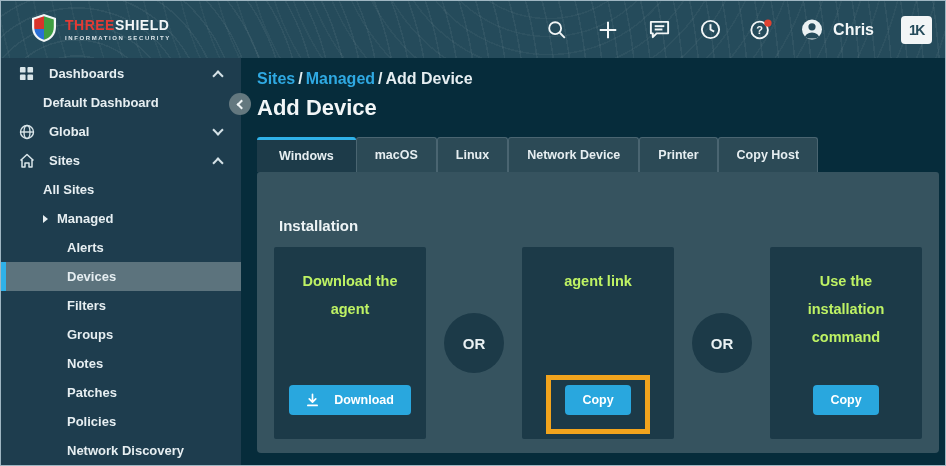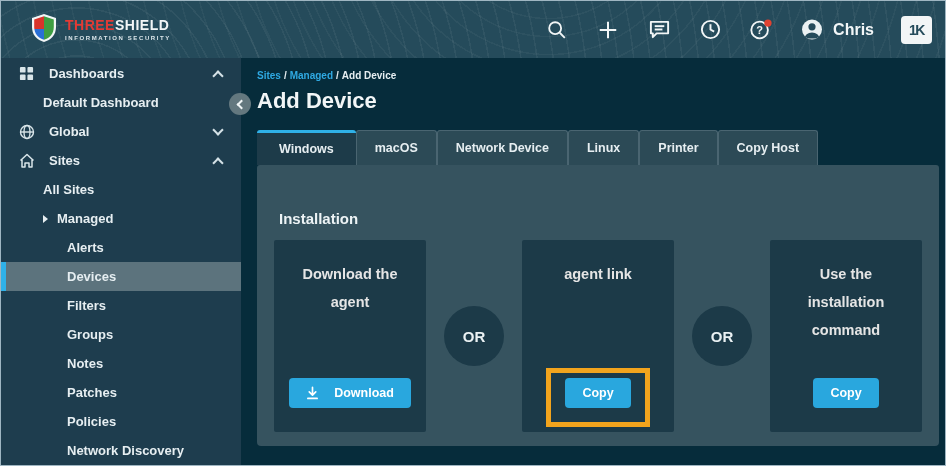--- a/index.html
+++ b/index.html
@@ -50,21 +50,21 @@
   .chev.up{ transform:rotate(45deg); margin-top:4px; }
   .chev.down{ transform:rotate(225deg); margin-top:-4px; }
   .tri{ width:0; height:0; border-left:5px solid #E6EEF1; border-top:4px solid transparent; border-bottom:4px solid transparent; margin-right:9px; }
   
   .content{ flex:1; position:relative; padding-left:16px; background:#062C3B; }
   .collapse-btn{
     position:absolute; left:-12px; top:35px; width:22px; height:22px; border-radius:50%;
     background:#64787F; display:flex; align-items:center; justify-content:center; cursor:pointer; z-index:5;
   }
   .collapse-btn .chl{ width:7px; height:7px; border-left:2px solid #F0F5F6; border-top:2px solid #F0F5F6; transform:rotate(-45deg); margin-left:3px; }
-  .breadcrumb{ padding-top:12px; font-size:10px; font-weight:bold; color:#E6EEF1; }
+  .breadcrumb{ padding-top:12px; font-size:16px; font-weight:bold; color:#E6EEF1; }
   .breadcrumb .crumb-link{ color:#2FA9E2; cursor:pointer; }
   .breadcrumb .sep{ color:#E6EEF1; padding:0 3px; }
   .page-title{ margin-top:7px; font-size:22px; font-weight:bold; color:#F2F6F7; }
   
   .tabs{ display:flex; margin-top:16px; align-items:flex-end; }
   .tab{
     height:35px; padding:0 18px; background:#2C4A56; border:1px solid #4A6571; border-bottom:none;
     border-radius:3px 3px 0 0; color:#E6EEF1; font-size:12.5px; font-weight:bold;
     display:flex; align-items:center; cursor:pointer;
   }
@@ -75,21 +75,21 @@
   .panel{
     width:682px; height:281px; background:#36535F; border-radius:3px 3px 4px 4px;
     padding-top:45px; position:relative;
   }
   .panel-heading{ margin-left:22px; font-size:15px; font-weight:bold; color:#EDF3F5; }
   .cards-row{ display:flex; margin:13px 17px 0 17px; }
   .card{
     width:152px; height:192px; background:#1C3A48; border-radius:2px;
     position:relative; display:flex; flex-direction:column; align-items:center; flex-shrink:0;
   }
-  .card-title{ margin-top:20px; text-align:center; font-size:14.5px; font-weight:bold; color:#e5e5e5; line-height:28px; }
+  .card-title{ margin-top:20px; text-align:center; font-size:14.5px; font-weight:bold; color:#bef264; line-height:28px; }
   .btn{
     position:absolute; bottom:24px; height:30px; border:none; border-radius:4px;
     background:#29A7DE; color:#fff; font-weight:bold; font-size:12.5px; font-family:inherit;
     display:flex; align-items:center; justify-content:center; gap:15px; padding:0 17px; cursor:pointer;
   }
   .highlight-box{
     position:absolute; left:50%; transform:translateX(-50%); bottom:5px;
     width:104px; height:59px; border:5px solid #F2A41D; z-index:3; pointer-events:none;
   }
   .or-wrap{ flex:1; display:flex; align-items:center; justify-content:center; }
@@ -254,22 +254,22 @@
 
       <div class="breadcrumb">
         <span class="crumb-link">Sites</span><span class="sep">/</span><span class="crumb-link">Managed</span><span class="sep">/</span><span>Add Device</span>
       </div>
 
       <h1 class="page-title">Add Device</h1>
 
       <div class="tabs">
         <div class="tab active">Windows</div>
         <div class="tab">macOS</div>
+        <div class="tab">Linux</div>
         <div class="tab">Network Device</div>
-        <div class="tab">Linux</div>
         <div class="tab">Printer</div>
         <div class="tab">Copy Host</div>
       </div>
 
       <section class="panel">
         <h2 class="panel-heading">Installation</h2>
 
         <div class="cards-row">
 
           <div class="card">

